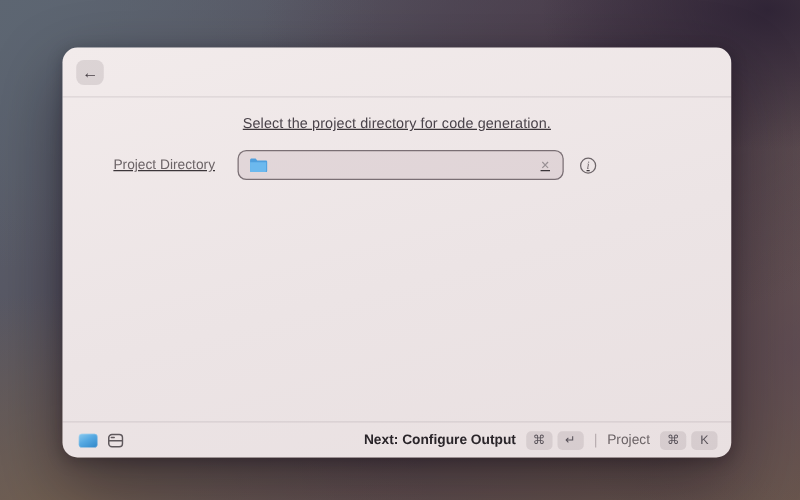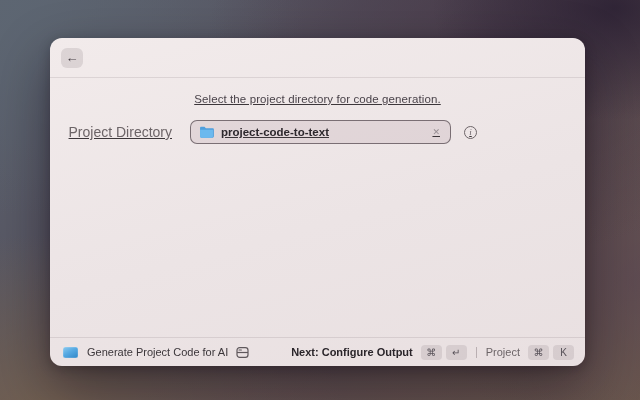--- a/index.html
+++ b/index.html
@@ -39,21 +39,21 @@
   }
   .win-content{flex:1 1 auto;padding-top:15px;text-decoration:underline;}
   .instruction{
     text-align:center;font-size:11.5px;color:#4a434a;
     letter-spacing:.1px;
   }
   .form-row{
     margin-top:15px;display:flex;align-items:center;
   }
   .form-label{
-    flex:0 0 122px;text-align:right;font-size:14px;color:#6c6467;
+    flex:0 0 122px;text-align:right;font-size:11px;color:#6c6467;
   }
   .input-wrap{
     margin-left:18px;width:243px;height:22px;
     border:1.3px solid rgba(58,47,54,.62);border-radius:7px;
     background:rgba(168,140,148,.18);
     display:flex;align-items:center;padding:0 8px;
   }
   .folder-icon{width:15px;height:12px;flex:0 0 15px;display:block;}
   .input-value{
     margin-left:7px;font-size:11.5px;font-weight:700;color:#2d282d;
@@ -110,33 +110,31 @@
       <div class="instruction">Select the project directory for code generation.</div>
 
       <div class="form-row">
         <div class="form-label">Project Directory</div>
 
         <div class="input-wrap">
           <svg class="folder-icon" viewBox="0 0 16 13" xmlns="http://www.w3.org/2000/svg">
             <path d="M1 2.2 C1 1.4 1.6 .8 2.4 .8 h3.4 l1.5 1.7 h7.3 c.8 0 1.4 .6 1.4 1.4 v7.3 c0 .8 -.6 1.4 -1.4 1.4 H2.4 C1.6 12.6 1 12 1 11.2 Z" fill="#4f9fdd"></path>
             <path d="M1 4.1 h14 v7.1 c0 .8 -.6 1.4 -1.4 1.4 H2.4 C1.6 12.6 1 12 1 11.2 Z" fill="#6cb9ee"></path>
           </svg>
-          <span class="input-value">project-code-to-text</span>
           <span class="clear-btn">✕</span>
         </div>
 
         <div class="info-icon">
           <span>i</span>
         </div>
       </div>
     </div>
 
     <div class="win-footer">
       <div class="app-icon"></div>
-      <span class="command-name">Generate Project Code for AI</span>
       <svg class="panel-icon" width="13" height="13" viewBox="0 0 13 13" xmlns="http://www.w3.org/2000/svg">
         <rect x="1" y="1.6" width="11" height="9.8" rx="2.6" fill="none" stroke="#5f585c" stroke-width="1.2"></rect>
         <line x1="1" y1="6.5" x2="12" y2="6.5" stroke="#5f585c" stroke-width="1.2"></line>
         <line x1="3" y1="4" x2="5.4" y2="4" stroke="#5f585c" stroke-width="1.1" stroke-linecap="round"></line>
       </svg>
 
       <div class="footer-spacer"></div>
 
       <span class="primary-action">Next: Configure Output</span>
       <span class="keycap first">⌘</span>

